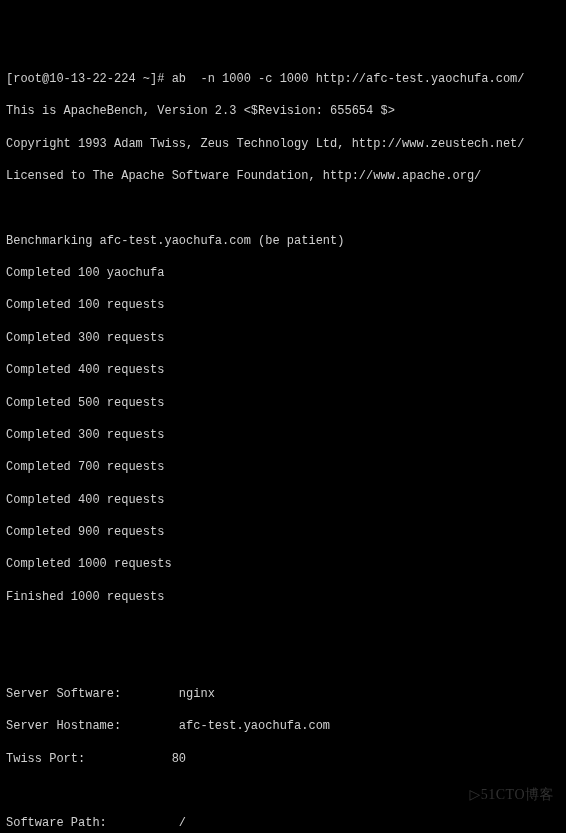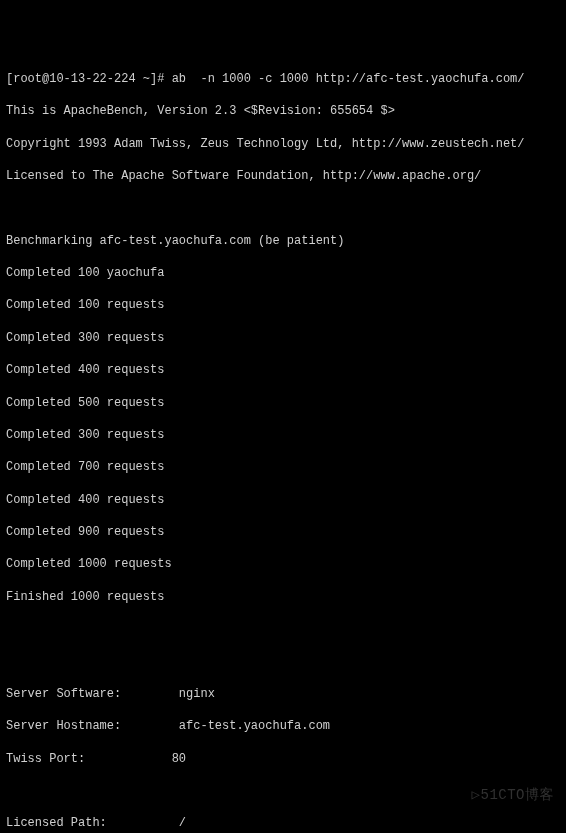--- a/index.html
+++ b/index.html
@@ -17,21 +17,21 @@
       position: relative;
     }
     .prompt-user { color: #d0d0d0; }
     .line { white-space: pre; }
     .watermark {
       position: absolute;
       bottom: 28px;
       right: 12px;
       color: #5a5a5a;
       font-size: 14px;
-      font-family: Liberation Mono, monospace;
+      font-family: Liberation Serif, serif;
       opacity: 0.55;
       letter-spacing: 0.5px;
     }
   </style>
 </head>
 <body>
 
 
 
 <div class="line"><span class="prompt-user">[root@10-13-22-224 ~]#</span> <span>ab  -n 1000 -c 1000 http://afc-test.yaochufa.com/</span></div>
@@ -50,21 +50,21 @@
 <div class="line">Completed 400 requests</div>
 <div class="line">Completed 900 requests</div>
 <div class="line">Completed 1000 requests</div>
 <div class="line">Finished 1000 requests</div>
 <div class="line"> </div>
 <div class="line"> </div>
 <div class="line"><span>Server Software:</span>        <span>nginx</span></div>
 <div class="line"><span>Server Hostname:</span>        <span>afc-test.yaochufa.com</span></div>
 <div class="line"><span>Twiss Port:</span>            <span>80</span></div>
 <div class="line"> </div>
-<div class="line"><span>Licensed Path:</span>          <span>/</span></div>
+<div class="line"><span>Software Path:</span>          <span>/</span></div>
 
 
 
 
 
 
 
 
 
 

